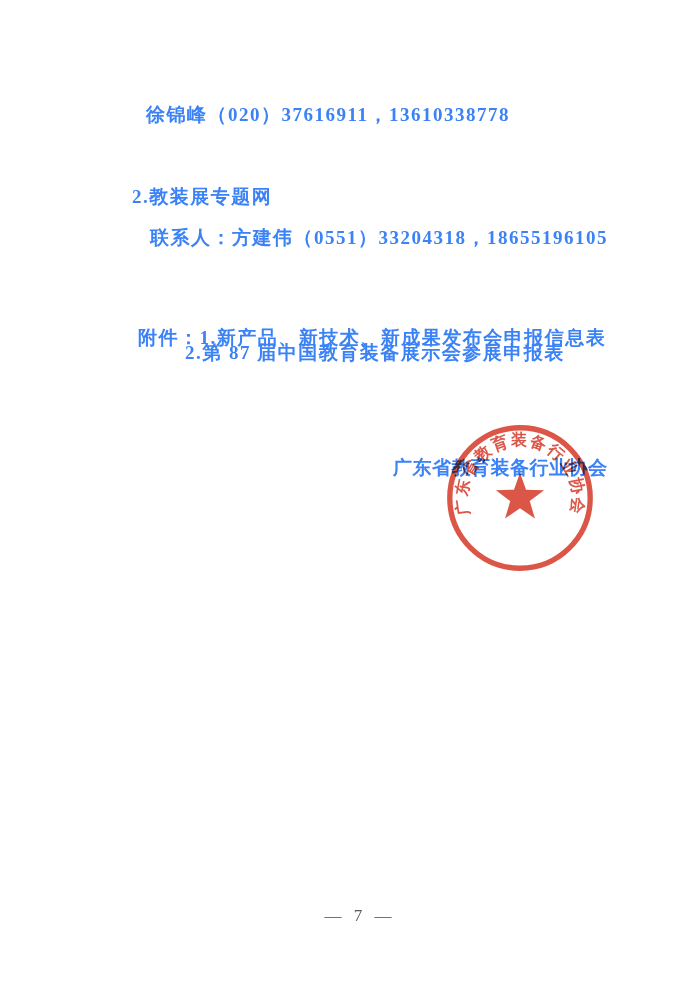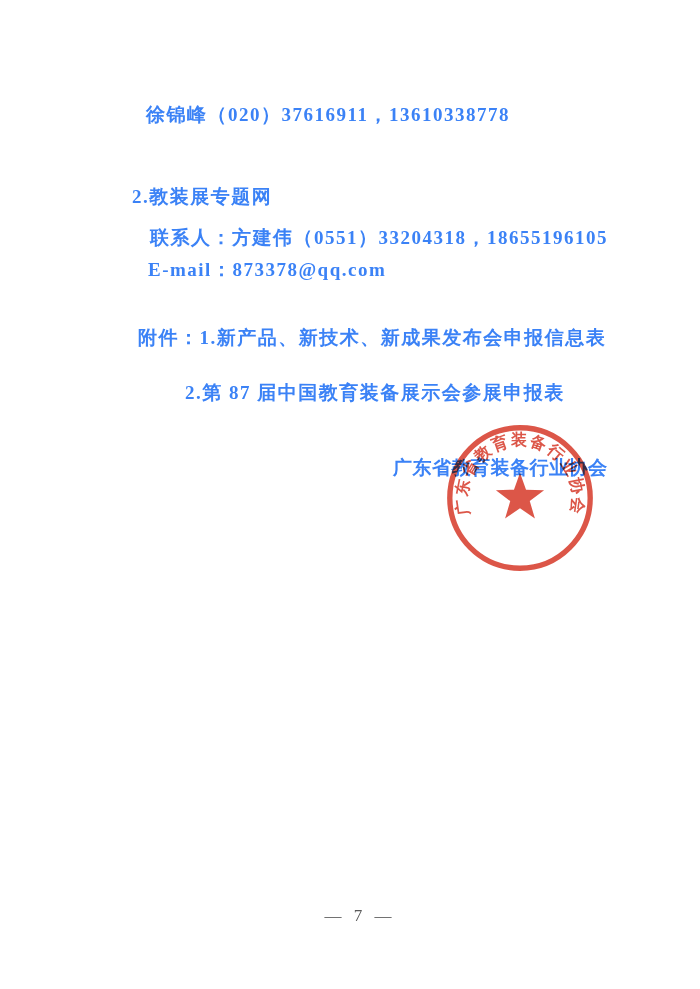--- a/index.html
+++ b/index.html
@@ -22,21 +22,21 @@
     letter-spacing: 1.5px;
     color: #3b82f6;
     font-weight: bold;
   }
   .contact-line-1 { left: 146px; top: 102px; }
   .contact-line-2 { left: 146px; top: 143px; }
   .section-line   { left: 132px; top: 184px; }
   .contact-line-3 { left: 150px; top: 225px; }
   .email-line     { left: 148px; top: 257px; }
   .attach-line-1  { left: 138px; top: 325px; }
-  .attach-line-2  { left: 185px; top: 380px; }
+  .attach-line-2  { left: 185px; top: 340px; }
   .sig-org        { left: 393px; top: 455px; letter-spacing: 0.5px; }
   .sig-date       { left: 412px; top: 489px; }
   .page-number {
     position: absolute;
     left: 20px;
     width: 680px;
     top: 906px;
     text-align: center;
     font-size: 17px;
     letter-spacing: 4px;
@@ -66,21 +66,20 @@
 
 <div class="page">
 
   <div class="line contact-line-1">徐锦峰（020）37616911，13610338778</div>
 
 
   <div class="line section-line">2.教装展专题网</div>
 
   <div class="line contact-line-3">联系人：方建伟（0551）33204318，18655196105</div>
 
-  <div class="line email-line">E-mail：873378@qq.com</div>
 
   <div class="line attach-line-1">附件：1.新产品、新技术、新成果发布会申报信息表</div>
 
   <div class="line attach-line-2">2.第 87 届中国教育装备展示会参展申报表</div>
 
   <div class="line sig-org">广东省教育装备行业协会</div>
 
 
   <div class="seal">
     <svg viewBox="0 0 160 160" xmlns="http://www.w3.org/2000/svg">

